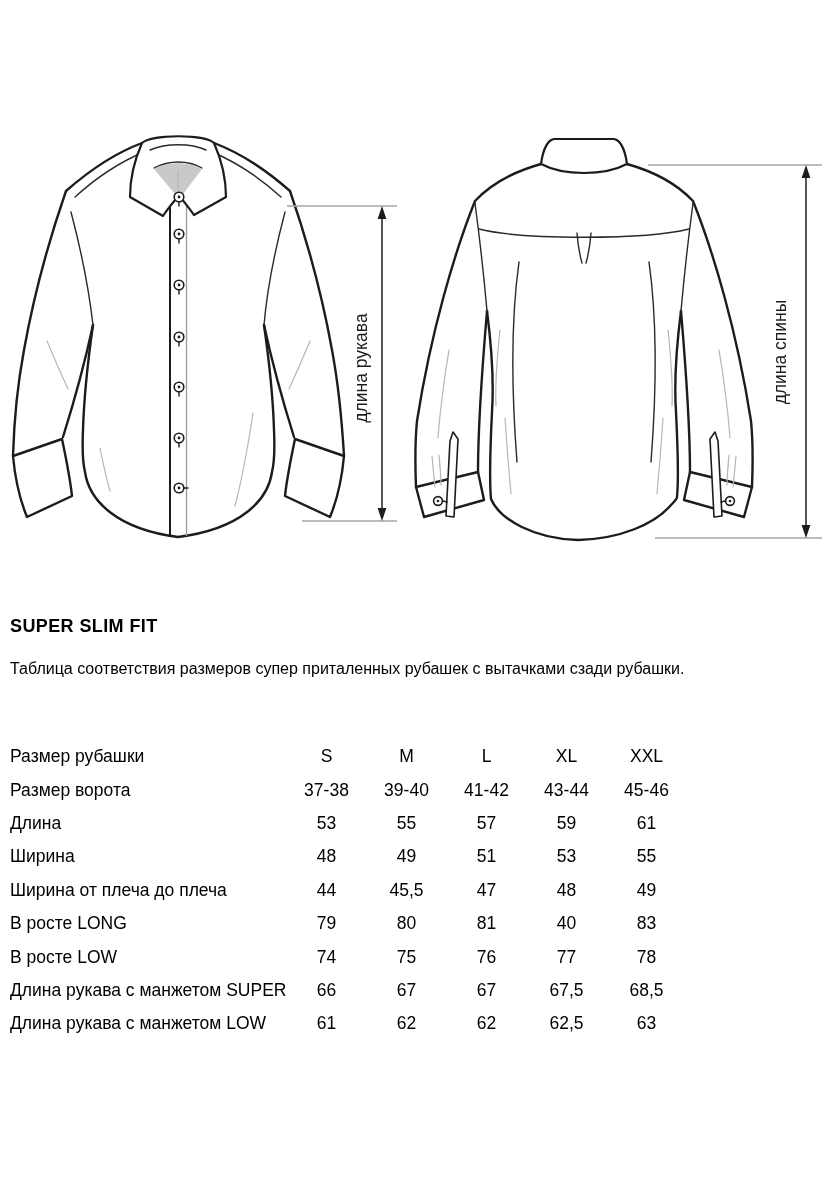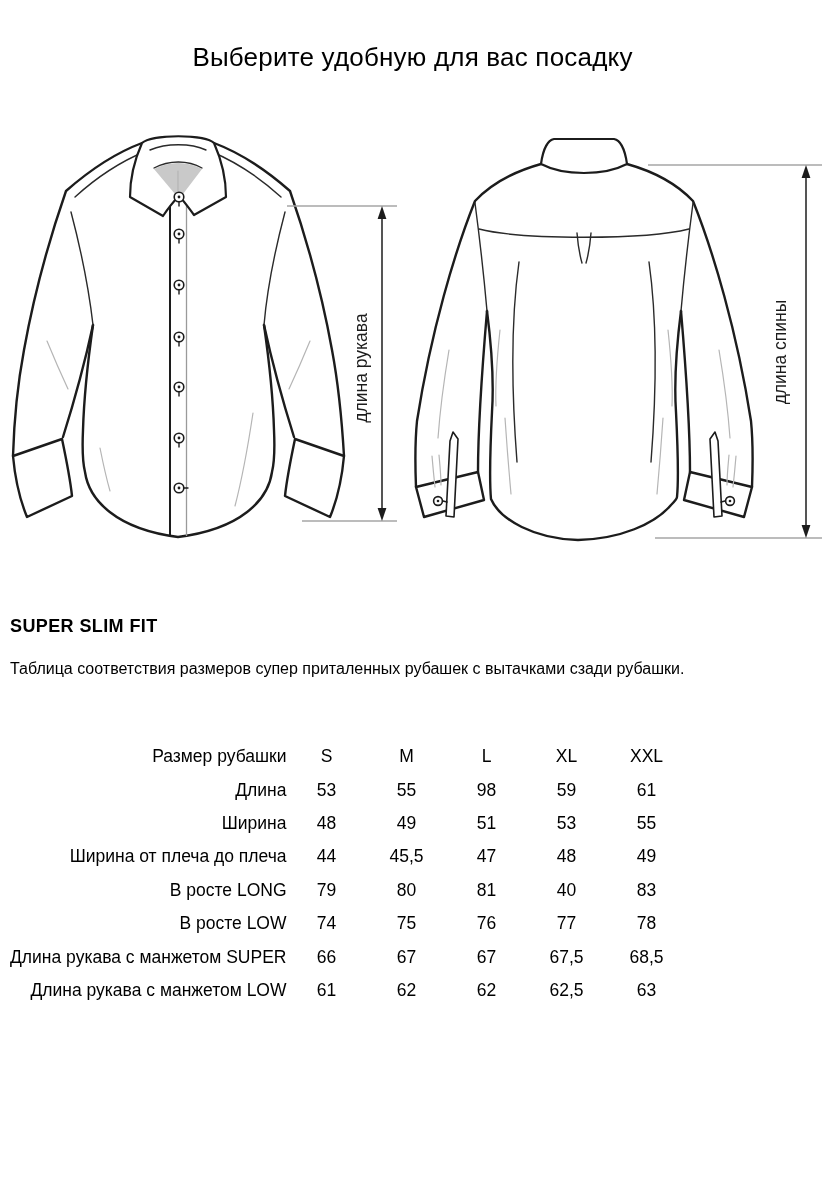--- a/index.html
+++ b/index.html
@@ -5,21 +5,21 @@
   html,body{margin:0;padding:0;background:#fff;}
   .page{position:relative;width:825px;height:1200px;background:#fff;overflow:hidden;
         font-family:"Liberation Sans",sans-serif;color:#000;}
   .title{position:absolute;top:42px;left:0;width:100%;text-align:center;
          font-size:26px;font-weight:400;letter-spacing:.2px;}
   .figures{position:absolute;top:110px;left:0;}
   .fit-heading{position:absolute;top:616px;left:10px;font-size:18px;font-weight:700;letter-spacing:.4px;}
   .fit-desc{position:absolute;top:650px;left:10px;width:790px;font-size:16px;line-height:37px;}
   table.size-table{position:absolute;top:740px;left:10px;border-collapse:collapse;}
   table.size-table td{height:33.4px;font-size:17.5px;padding:0;vertical-align:middle;white-space:nowrap;}
-  td.lbl{width:267px;text-align:right;}
+  td.lbl{width:267px;text-align:left;}
   td.val{width:80px;text-align:center;}
   
   .o{fill:none;stroke:#1c1c1c;stroke-width:2.4;stroke-linecap:round;stroke-linejoin:round;}
   .of{fill:#fff;stroke:#1c1c1c;stroke-width:2.2;stroke-linejoin:round;}
   .s{fill:none;stroke:#2a2a2a;stroke-width:1.4;stroke-linecap:round;}
   .pk{fill:none;stroke:#1c1c1c;stroke-width:2;}
   .pkg{fill:none;stroke:#9a9a9a;stroke-width:1.3;}
   .g{fill:none;stroke:#b5b5b5;stroke-width:1.2;stroke-linecap:round;}
   .m{fill:none;stroke:#a6a6a6;stroke-width:1.5;}
   .ml{fill:none;stroke:#1c1c1c;stroke-width:1.5;}
@@ -28,21 +28,20 @@
   .bd{fill:#1c1c1c;}
   .bt{fill:none;stroke:#1c1c1c;stroke-width:1.4;stroke-linecap:round;}
   .neck{fill:#c9c9c9;}
   .svgtxt{font-family:"Liberation Sans",sans-serif;font-size:17.5px;fill:#1c1c1c;}
 </style>
 </head>
 <body>
 
 <div class="page">
 
-  <div class="title">Выберите удобную для вас посадку</div>
 
   <svg class="figures" width="825" height="470" viewBox="0 110 825 470">
 
     <g>
 
       <g>
         <path class="o" d="M 142,143 C 118,152 91,169 66,191 C 49,240 33,300 24,350 C 18,382 14,422 13,456"></path>
         <path class="o" d="M 13,456 L 62,439 C 66,458 70,477 72,496 L 27,517 C 20,500 15,478 13,456 Z"></path>
         <path class="o" d="M 93,325 C 85,362 74,402 63,437"></path>
         <path class="o" d="M 214,143 C 238,152 265,169 290,191 C 307,240 323,300 332,350 C 338,382 342,422 344,456"></path>
@@ -170,24 +169,32 @@
     <tbody>
       <tr>
         <td class="lbl">Размер рубашки</td>
         <td class="val">S</td>
         <td class="val">M</td>
         <td class="val">L</td>
         <td class="val">XL</td>
         <td class="val">XXL</td>
       </tr>
       <tr>
+        <td class="lbl">Размер ворота</td>
+        <td class="val">37-38</td>
+        <td class="val">39-40</td>
+        <td class="val">41-42</td>
+        <td class="val">43-44</td>
+        <td class="val">45-46</td>
+      </tr>
+      <tr>
         <td class="lbl">Длина</td>
         <td class="val">53</td>
         <td class="val">55</td>
-        <td class="val">98</td>
+        <td class="val">57</td>
         <td class="val">59</td>
         <td class="val">61</td>
       </tr>
       <tr>
         <td class="lbl">Ширина</td>
         <td class="val">48</td>
         <td class="val">49</td>
         <td class="val">51</td>
         <td class="val">53</td>
         <td class="val">55</td>

